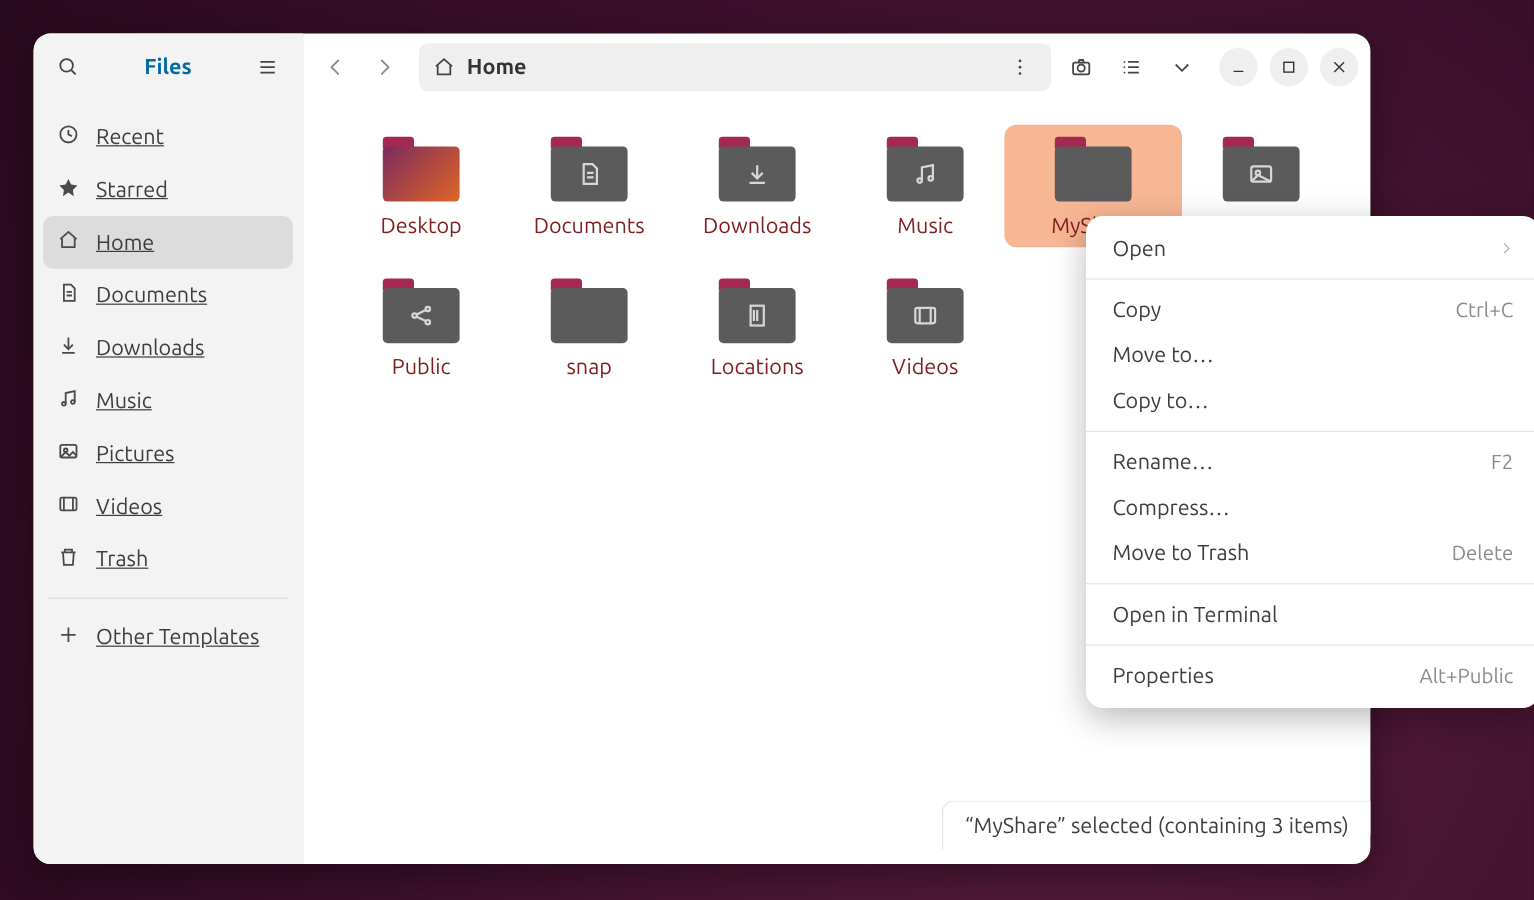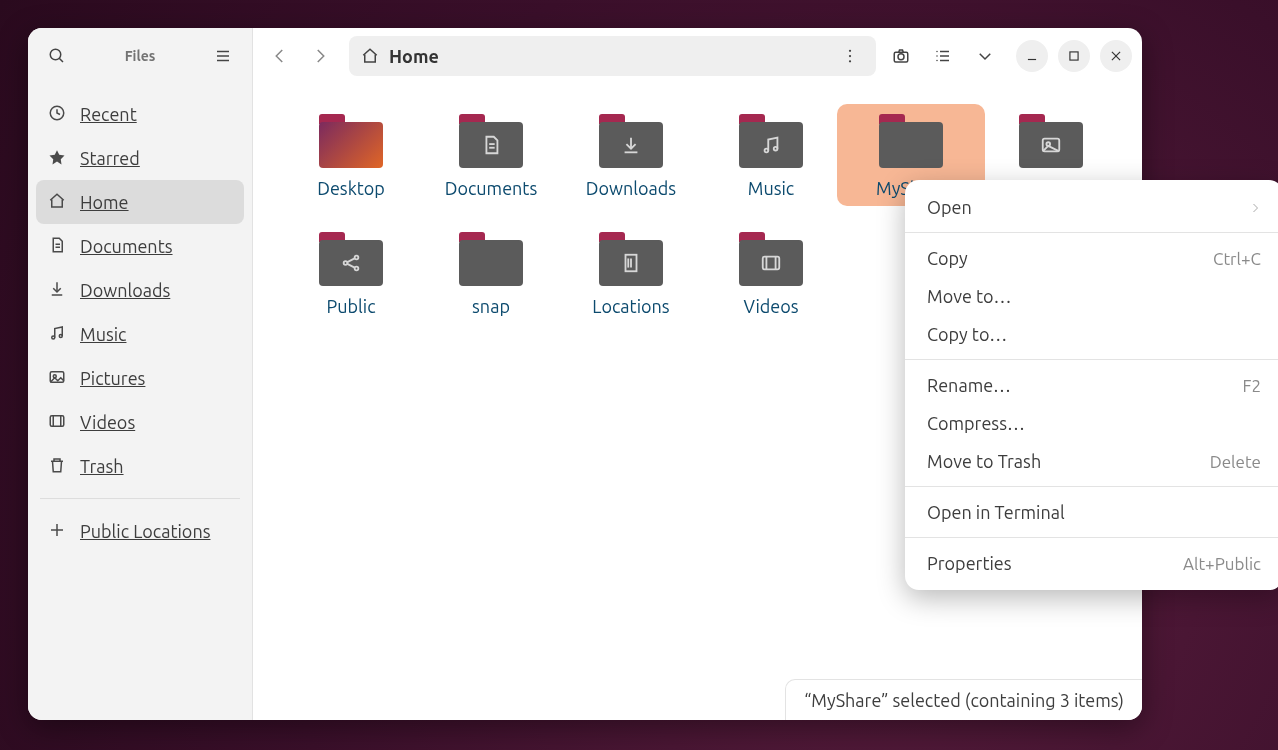--- a/index.html
+++ b/index.html
@@ -39,22 +39,22 @@
   }
   .sidebar-header {
     height: 56px;
     display: flex;
     align-items: center;
     justify-content: space-between;
     padding: 0 12px;
   }
   .sb-title {
     font-weight: 700;
-    font-size: 14px;
-    color: #737373;
+    font-size: 18px;
+    color: #0369a1;
   }
   .iconbtn {
     width: 34px;
     height: 34px;
     display: flex;
     align-items: center;
     justify-content: center;
     border-radius: 7px;
     cursor: pointer;
   }
@@ -173,27 +173,27 @@
     display: flex; align-items: center; justify-content: center;
   }
   .f-icon .body svg { width: 22px; height: 22px; stroke: #d7d7d7; fill: none; stroke-width: 2; }
 
   .folder.plain .tab { background: #a52850; }
   .folder.plain .body { background: #5b5b5b; }
 
   .folder.desktop .tab { background: #a52850; }
   .folder.desktop .body { background: linear-gradient(135deg, #7b2a5e 0%, #e06626 100%); }
 
-  .f-label { font-size: 18px; color: #0c4a6e; }
+  .f-label { font-size: 18px; color: #7f1d1d; }
 
   
   .statusbar {
     position: absolute;
     right: 0;
-    bottom: 0;
+    bottom: 12px;
     max-width: 420px;
     background: #ffffff;
     border-top: 1px solid #e3e3e3;
     border-left: 1px solid #e3e3e3;
     border-top-left-radius: 10px;
     border-bottom-right-radius: 14px;
     padding: 10px 18px;
     font-size: 18px;
     color: #3d3d3d;
   }
@@ -315,21 +315,21 @@
               <path d="M6 7 L7 21 H17 L18 7"></path>
             </svg></span>
           <span class="lbl">Trash</span>
         </div>
         <div class="nav-sep"></div>
         <div class="nav-item">
           <span style="color: rgb(74, 74, 74);"><svg width="18" height="18" viewBox="0 0 24 24" fill="none" stroke="currentColor" stroke-width="2">
               <line x1="12" y1="4" x2="12" y2="20"></line>
               <line x1="4" y1="12" x2="20" y2="12"></line>
             </svg></span>
-          <span class="lbl">Public Locations</span>
+          <span class="lbl">Other Templates</span>
         </div>
       </div>
   </div>
 
   <div class="main">
     <div class="toolbar">
       <div class="nav-arrows">
         <div class="iconbtn">
           <svg viewBox="0 0 24 24">
               <polyline points="15 4 7 12 15 20"></polyline>

